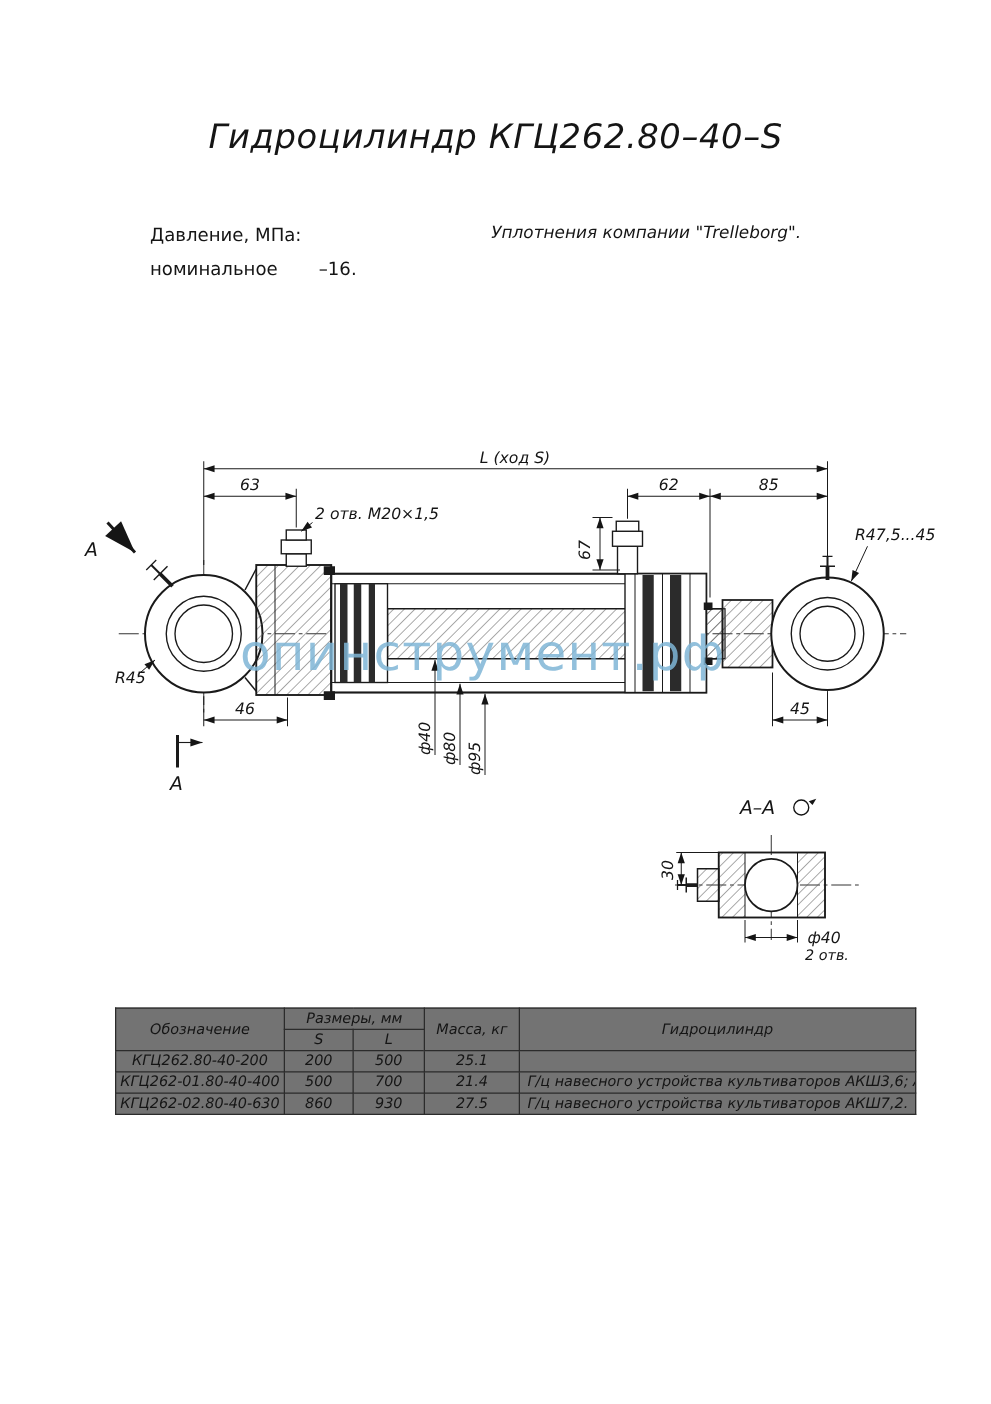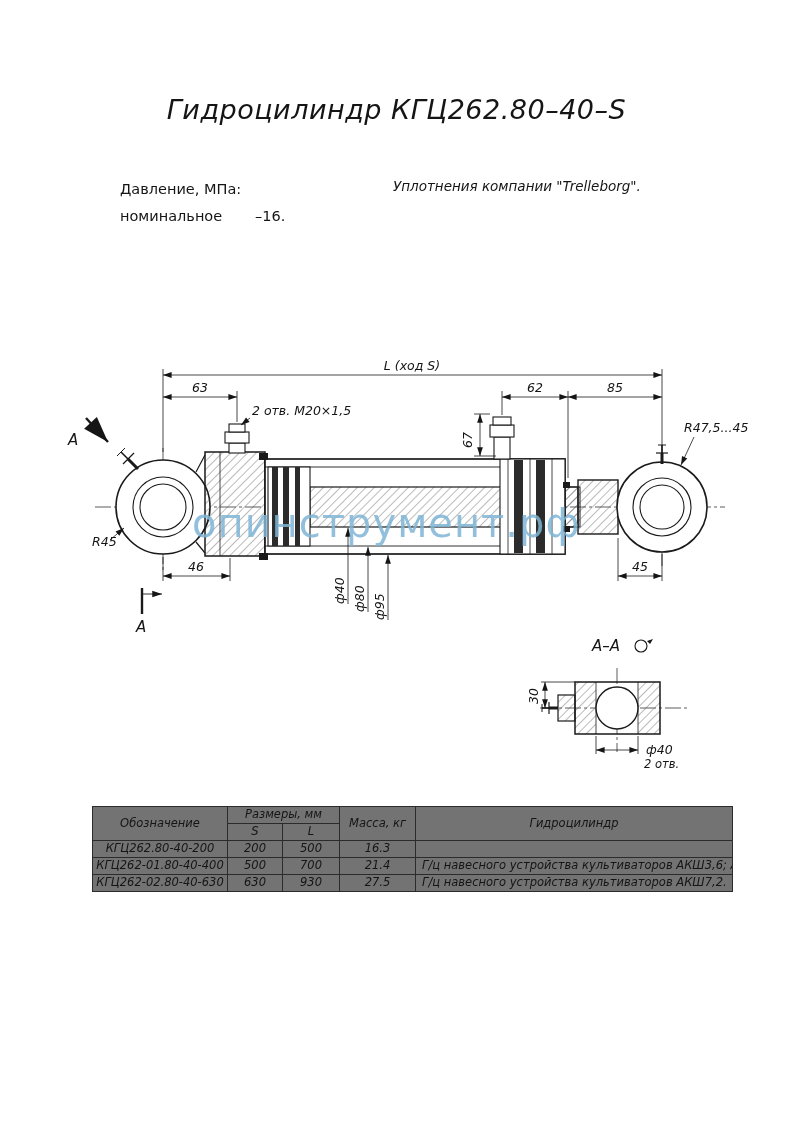--- a/index.html
+++ b/index.html
@@ -242,31 +242,31 @@
     <tr>
       <td>S</td>
       <td>L</td>
     </tr>
   </thead>
   <tbody>
     <tr>
       <td>КГЦ262.80-40-200</td>
       <td>200</td>
       <td>500</td>
-      <td>16.3</td>
+      <td>25.1</td>
       <td class="c-app"></td>
     </tr>
     <tr>
       <td>КГЦ262-01.80-40-400</td>
       <td>500</td>
       <td>700</td>
       <td>21.4</td>
       <td class="c-app">Г/ц навесного устройства культиваторов АКШ3,6; АКШ60.</td>
     </tr>
     <tr>
       <td>КГЦ262-02.80-40-630</td>
-      <td>630</td>
+      <td>860</td>
       <td>930</td>
       <td>27.5</td>
       <td class="c-app">Г/ц навесного устройства культиваторов АКШ7,2.</td>
     </tr>
   </tbody>
 </table>
 
 </body></html>

